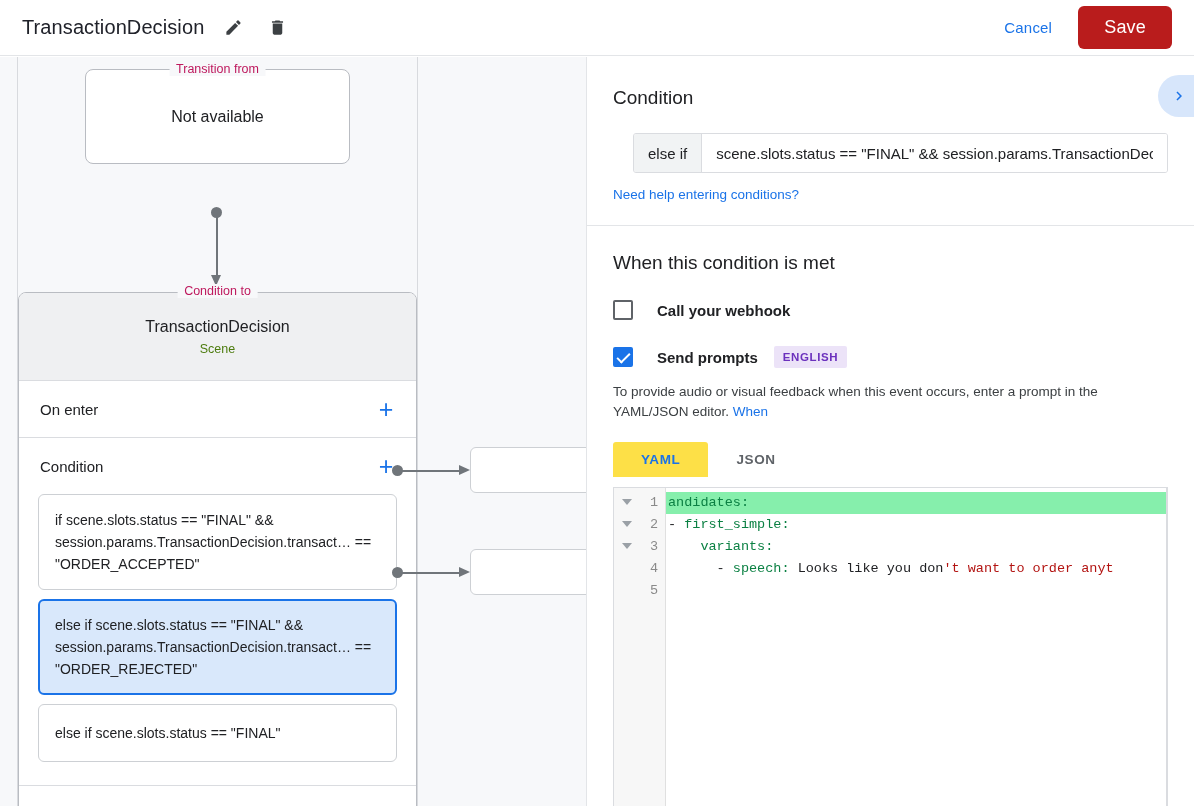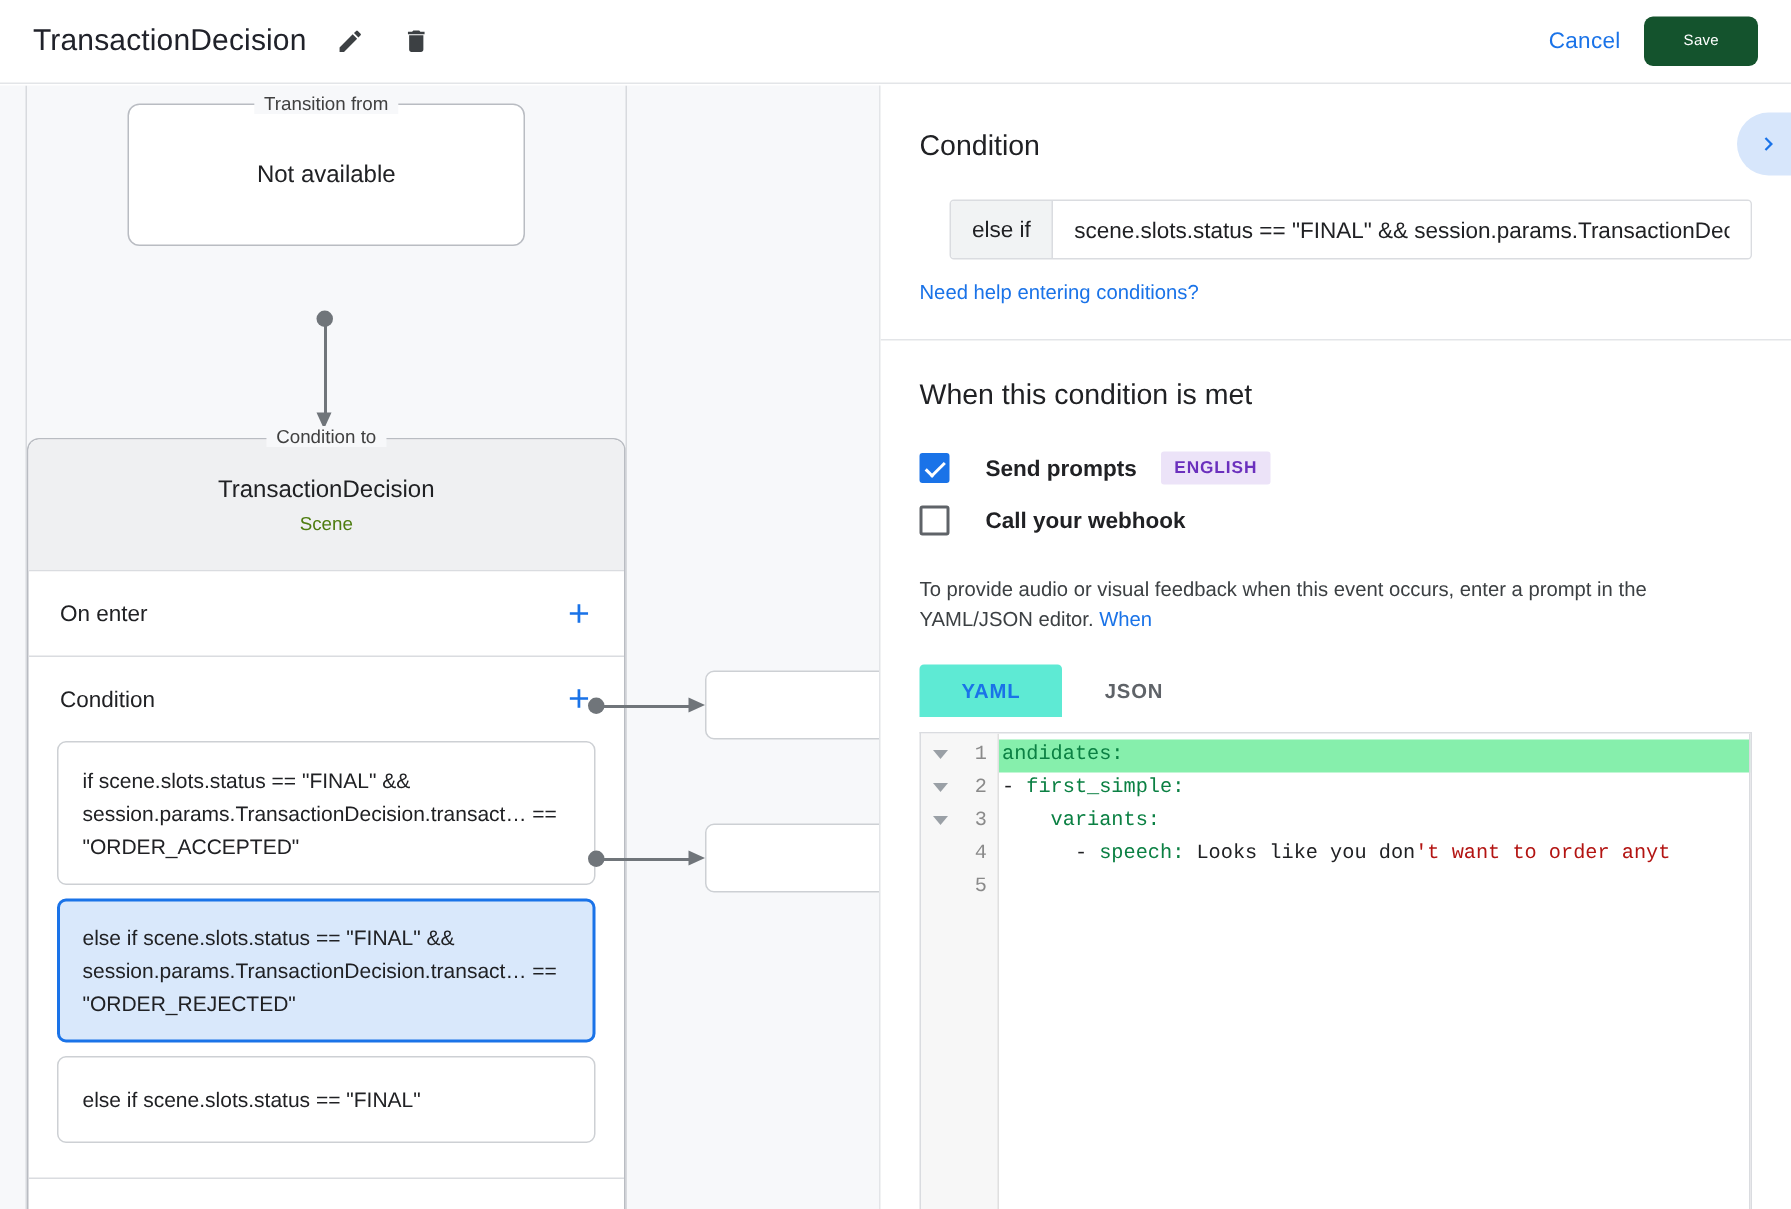--- a/index.html
+++ b/index.html
@@ -28,23 +28,23 @@
     border-radius: 50%; cursor: pointer;
   }
   .icon-btn:first-of-type { margin-left: 20px; }
   .topbar-spacer { flex: 1; }
   .btn-cancel {
     color: #1a73e8; font-size: 15px; font-weight: 500;
     background: none; border: none; cursor: pointer;
     padding: 9px 16px; border-radius: 4px; letter-spacing: .2px;
   }
   .btn-save {
-    margin-left: 0; margin-right: 22px;
-    background: #14532d; color: #fff; border: none;
-    font-size: 10px; font-weight: 500; letter-spacing: .2px;
+    margin-left: 10px; margin-right: 22px;
+    background: #b91c1c; color: #fff; border: none;
+    font-size: 18px; font-weight: 500; letter-spacing: .2px;
     padding: 11px 26px; border-radius: 6px; cursor: pointer;
   }
 
   
   .left-panel {
     position: absolute; left: 0; top: 57px;
     width: 586px; height: 749px;
     background: #f7f8fa;
     overflow: hidden;
   }
@@ -62,21 +62,21 @@
     position: absolute;
     border: 1px solid #b9bcc2;
     border-radius: 8px;
     background: #ffffff;
   }
   .fs-legend {
     position: absolute; top: -8px; left: 50%;
     transform: translateX(-50%);
     background: #f7f8fa;
     padding: 0 7px;
-    font-size: 12.5px; color: #404040; white-space: nowrap;
+    font-size: 12.5px; color: #be185d; white-space: nowrap;
   }
   .fs-body {
     display: flex; flex-direction: column;
     align-items: center; justify-content: center;
     height: 100%;
   }
   .fs-main { font-size: 16px; color: #202124; }
   .fs-sub  { font-size: 12.5px; color: #4d7c0f; margin-top: 6px; }
 
   .arrow-wrap { position: absolute; left: 211px; top: 150px; }
@@ -246,21 +246,21 @@
     margin-top: -10px; margin-bottom: 20px;
   }
   .hint a { color: #1a73e8; text-decoration: none; }
 
   .tabs { display: flex; margin-bottom: 10px; }
   .tab {
     font-size: 13.5px; font-weight: 700; letter-spacing: .6px;
     padding: 10px 28px; cursor: pointer; color: #5f6368;
     border-radius: 3px 3px 0 0;
   }
-  .tab.active { background: #5eead4; color: #1a73e8; }
+  .tab.active { background: #fde047; color: #1a73e8; }
 
   .editor {
     position: relative;
     border: 1px solid #dadce0;
     border-bottom: none;
     height: 337px;
     display: flex;
     overflow: hidden;
     background: #fff;
   }
@@ -404,29 +404,29 @@
       <div class="cond-prefix">else if</div>
       <input class="cond-input" type="text" value="scene.slots.status == &quot;FINAL&quot; &amp;&amp; session.params.TransactionDecision." style="">
     </div>
 
     <a class="help-link">Need help entering conditions?</a>
   </div>
 
   <div class="rp-sec-2">
     <div class="rp-h2">When this condition is met</div>
 
+    <div class="check-row">
+      <div class="cbox"></div>
+      <span class="check-label">Call your webhook</span>
+    </div>
+
     <div class="check-row" style="margin-bottom:14px;">
       <div class="cbox checked"></div>
       <span class="check-label">Send prompts</span>
       <span class="lang-badge">ENGLISH</span>
-    </div>
-
-    <div class="check-row">
-      <div class="cbox"></div>
-      <span class="check-label">Call your webhook</span>
     </div>
 
     <div class="hint" style="margin-top:0;">
       <span>To provide audio or visual feedback when this event occurs, enter a prompt in the YAML/JSON editor.</span>
       <a>When</a>
     </div>
 
     <div class="tabs">
       <div class="tab active">YAML</div>
       <div class="tab">JSON</div>

